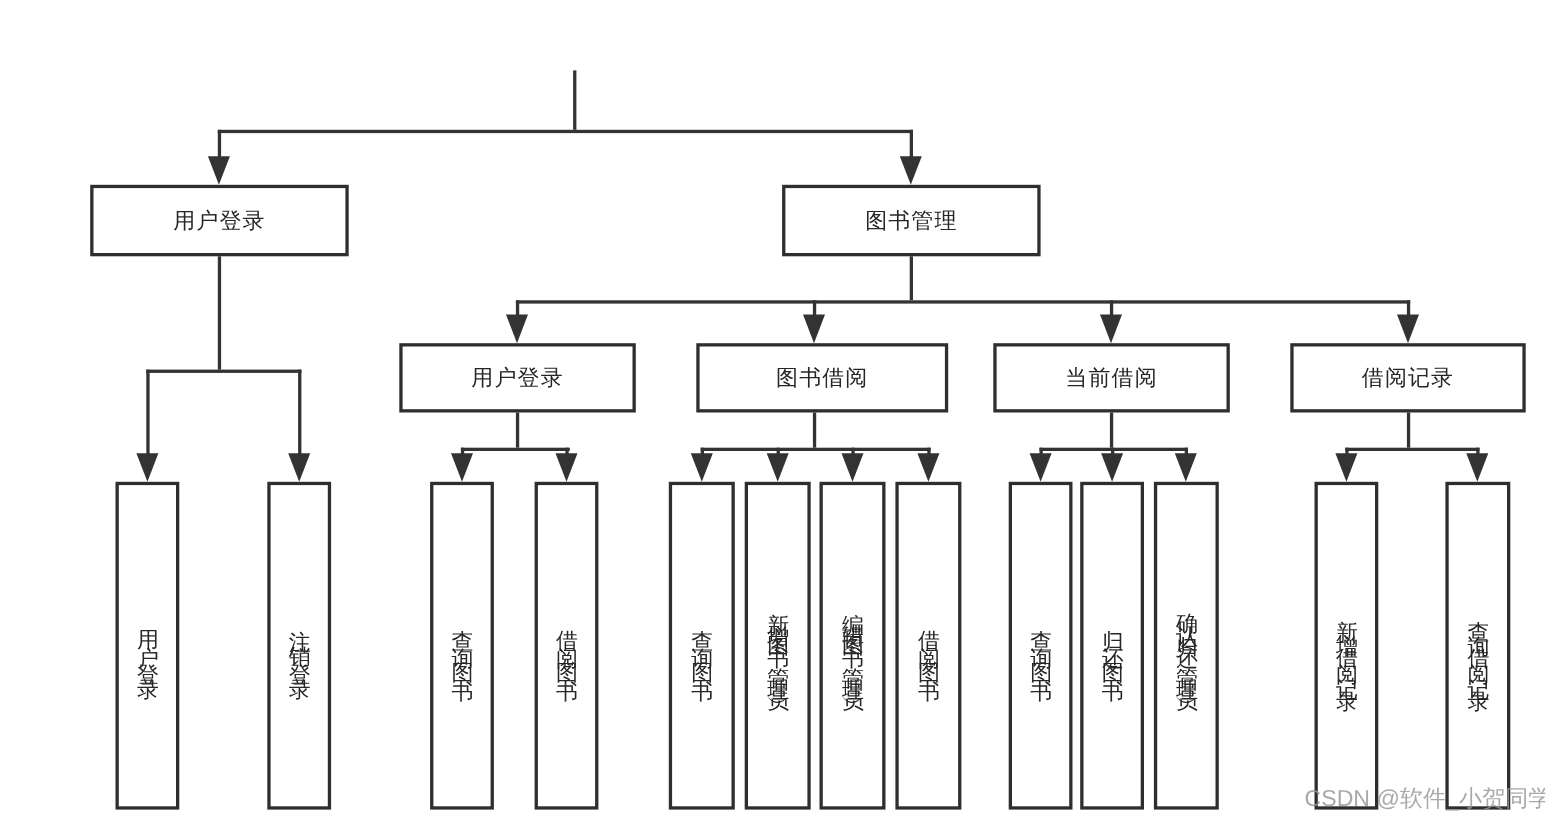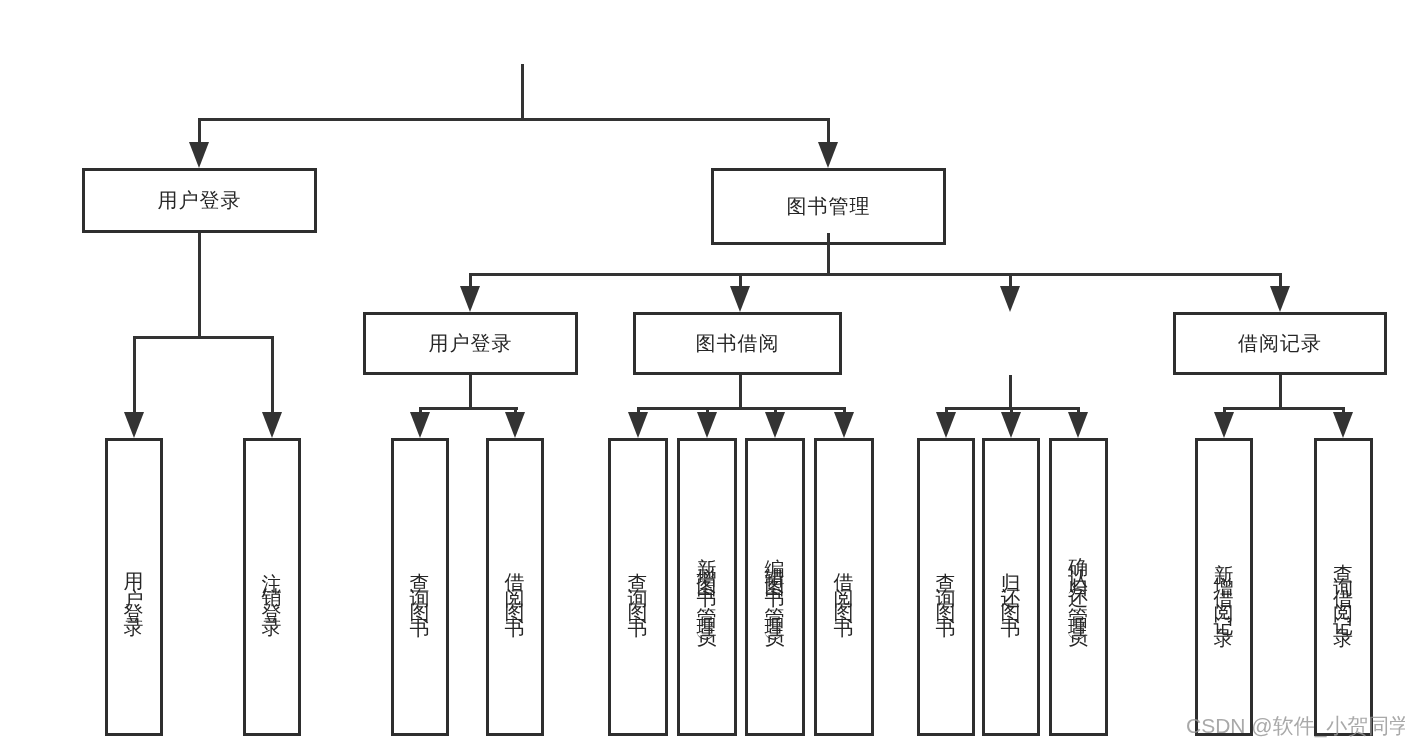--- a/index.html
+++ b/index.html
@@ -33,29 +33,32 @@
 </style>
 </head>
 <body>
 
 <div class="stage">
 
 
   <div class="box" style="left:82px;top:168px;width:235px;height:65px">
     <span class="hdr">用户登录</span>
   </div>
-  <div class="box" style="left:711px;top:168px;width:235px;height:77px">
+  <div class="box" style="left:711px;top:168px;width:235px;height:65px">
     <span class="hdr">图书管理</span>
   </div>
 
   <div class="box" style="left:363px;top:312px;width:215px;height:63px">
     <span class="hdr">用户登录</span>
   </div>
-  <div class="box" style="left:633px;top:312px;width:209px;height:63px">
+  <div class="box" style="left:633px;top:312px;width:229px;height:63px">
     <span class="hdr">图书借阅</span>
+  </div>
+  <div class="box" style="left:903px;top:312px;width:215px;height:63px">
+    <span class="hdr">当前借阅</span>
   </div>
   <div class="box" style="left:1173px;top:312px;width:214px;height:63px">
     <span class="hdr">借阅记录</span>
   </div>
 
   <div class="box" style="left:105px;top:438px;width:58px;height:298px">
     <span class="vtext short">用户登录</span>
   </div>
   <div class="box" style="left:243px;top:438px;width:58px;height:298px">
     <span class="vtext short">注销登录</span>

